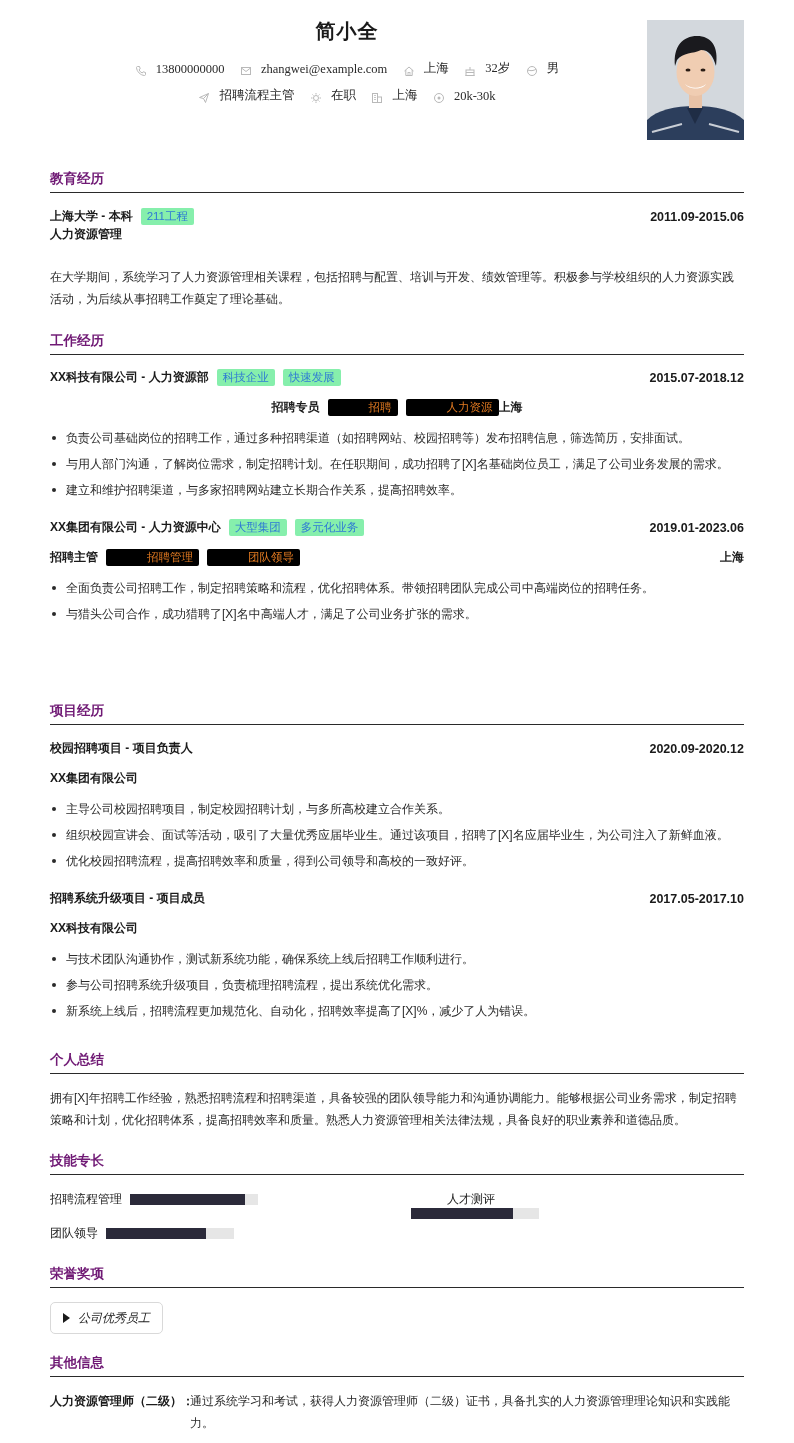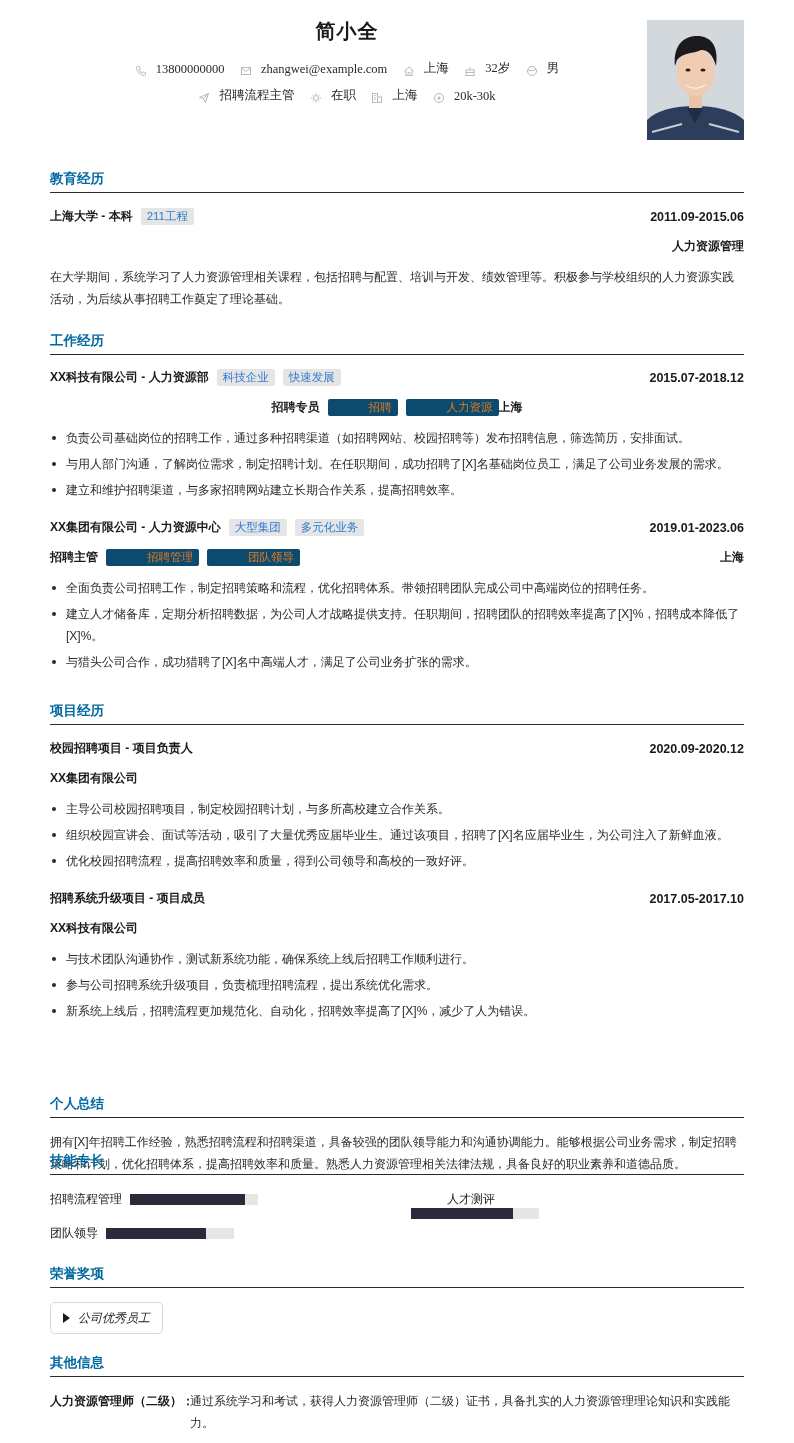--- a/index.html
+++ b/index.html
@@ -18,28 +18,28 @@
   .info-row.r1 { top: 60px; }
   .info-row.r2 { top: 87px; }
   .info-item { display: inline-flex; align-items: flex-end; margin: 0 6px; font-family: Liberation Serif, serif; }
   .info-icon { display: inline-block; width: 12px; height: 12px; margin-right: 9px; color: #b9b9b9; }
   .info-icon svg { width: 12px; height: 12px; display: block; }
   .avatar { position: absolute; right: 0; top: 20px; width: 97px; height: 120px; background: #d4d9de; overflow: hidden; }
   .avatar svg { display: block; width: 97px; height: 120px; }
 
   
   .section { position: absolute; left: 50px; right: 50px; }
-  .sec-title { font-size: 13.5px; font-weight: bold; color: #0369a1; padding-bottom: 4px; border-bottom: 1px solid #2a2a2a; }
+  .sec-title { font-size: 13.5px; font-weight: bold; color: #701a75; padding-bottom: 4px; border-bottom: 1px solid #2a2a2a; }
   .row { position: absolute; left: 0; right: 0; display: flex; align-items: center; justify-content: space-between; font-size: 12px; }
   .row .left { display: flex; align-items: center; }
   .bold { font-weight: bold; color: #1a1a1a; }
   .date { font-weight: bold; color: #1a1a1a; font-size: 12.5px; }
   .tag { display: inline-block; font-size: 11.5px; padding: 1px 6px; margin-left: 8px; border-radius: 2px; line-height: 15px; }
-  .tag.blue { background: #e5e5e5; color: #2f7bd3; }
-  .tag.orange { background: #0c4a6e; color: #e27a21; padding-left: 41px; }
+  .tag.blue { background: #86efac; color: #2f7bd3; }
+  .tag.orange { background: #000000; color: #e27a21; padding-left: 41px; }
   .para { position: absolute; left: 0; right: 0; font-size: 12px; line-height: 22px; color: #2a2a2a; }
   ul.bullets { position: absolute; left: 0; right: 0; list-style: none; }
   ul.bullets li { position: relative; padding-left: 16px; font-size: 12px; line-height: 22px; color: #2a2a2a; margin-bottom: 4px; }
   ul.bullets li::before { content: ""; position: absolute; left: 2px; top: 9px; width: 4px; height: 4px; border-radius: 50%; background: #2a2a2a; }
 
   
   .skill { position: absolute; display: flex; align-items: center; font-size: 12px; color: #1a1a1a; }
   .skill-bar { position: relative; width: 128px; height: 11px; background: #e6e6e6; margin-left: 8px; overflow: hidden; }
   .skill-fill { position: absolute; left: 0; top: 0; height: 11px; background: #2b2a3a; clip-path: polygon(0 0, 100% 0, calc(100% + 4px) 100%, 0 100%); }
 
@@ -164,21 +164,21 @@
 
   <div class="section" style="top:170px; height:145px;">
     <div class="sec-title">教育经历</div>
     <div class="row" style="top:38px;">
       <div class="left">
         <span class="bold">上海大学 - 本科</span>
         <span class="tag blue">211工程</span>
       </div>
       <span class="date">2011.09-2015.06</span>
     </div>
-    <div class="row" style="top:68px;justify-content:flex-end;">
+    <div class="row" style="top:56px;">
       <span class="bold">人力资源管理</span>
     </div>
     <div class="para" style="top:96px;">在大学期间，系统学习了人力资源管理相关课程，包括招聘与配置、培训与开发、绩效管理等。积极参与学校组织的人力资源实践活动，为后续从事招聘工作奠定了理论基础。</div>
   </div>
 
   <div class="section" style="top:332px; height:360px;">
     <div class="sec-title">工作经历</div>
 
     <div class="row" style="top:37px;">
       <div class="left">
@@ -213,21 +213,20 @@
     <div class="row" style="top:217px;">
       <div class="left">
         <span class="bold">招聘主管</span>
         <span class="tag orange">招聘管理</span>
         <span class="tag orange">团队领导</span>
       </div>
       <span class="bold">上海</span>
     </div>
     <ul class="bullets" style="top:245px;">
       <li>全面负责公司招聘工作，制定招聘策略和流程，优化招聘体系。带领招聘团队完成公司中高端岗位的招聘任务。</li>
-      <li>建立人才储备库，定期分析招聘数据，为公司人才战略提供支持。任职期间，招聘团队的招聘效率提高了[X]%，招聘成本降低了[X]%。</li>
       <li>与猎头公司合作，成功猎聘了[X]名中高端人才，满足了公司业务扩张的需求。</li>
     </ul>
   </div>
 
   <div class="section" style="top:702px; height:330px;">
     <div class="sec-title">项目经历</div>
 
     <div class="row" style="top:38px;">
       <span class="bold">校园招聘项目 - 项目负责人</span>
       <span class="date">2020.09-2020.12</span>
@@ -248,21 +247,21 @@
     <div class="row" style="top:218px;">
       <span class="bold">XX科技有限公司</span>
     </div>
     <ul class="bullets" style="top:246px;">
       <li>与技术团队沟通协作，测试新系统功能，确保系统上线后招聘工作顺利进行。</li>
       <li>参与公司招聘系统升级项目，负责梳理招聘流程，提出系统优化需求。</li>
       <li>新系统上线后，招聘流程更加规范化、自动化，招聘效率提高了[X]%，减少了人为错误。</li>
     </ul>
   </div>
 
-  <div class="section" style="top:1095px; height:85px;">
+  <div class="section" style="top:1051px; height:85px;">
     <div class="sec-title">个人总结</div>
     <div class="para" style="top:36px;">拥有[X]年招聘工作经验，熟悉招聘流程和招聘渠道，具备较强的团队领导能力和沟通协调能力。能够根据公司业务需求，制定招聘策略和计划，优化招聘体系，提高招聘效率和质量。熟悉人力资源管理相关法律法规，具备良好的职业素养和道德品质。</div>
   </div>
 
   <div class="section" style="top:1152px; height:100px;">
     <div class="sec-title">技能专长</div>
     <div class="skill" style="left:0; top:39px;">
       <span>招聘流程管理</span>
       <span class="skill-bar">
           <span class="skill-fill" style="width:90%;"></span>

